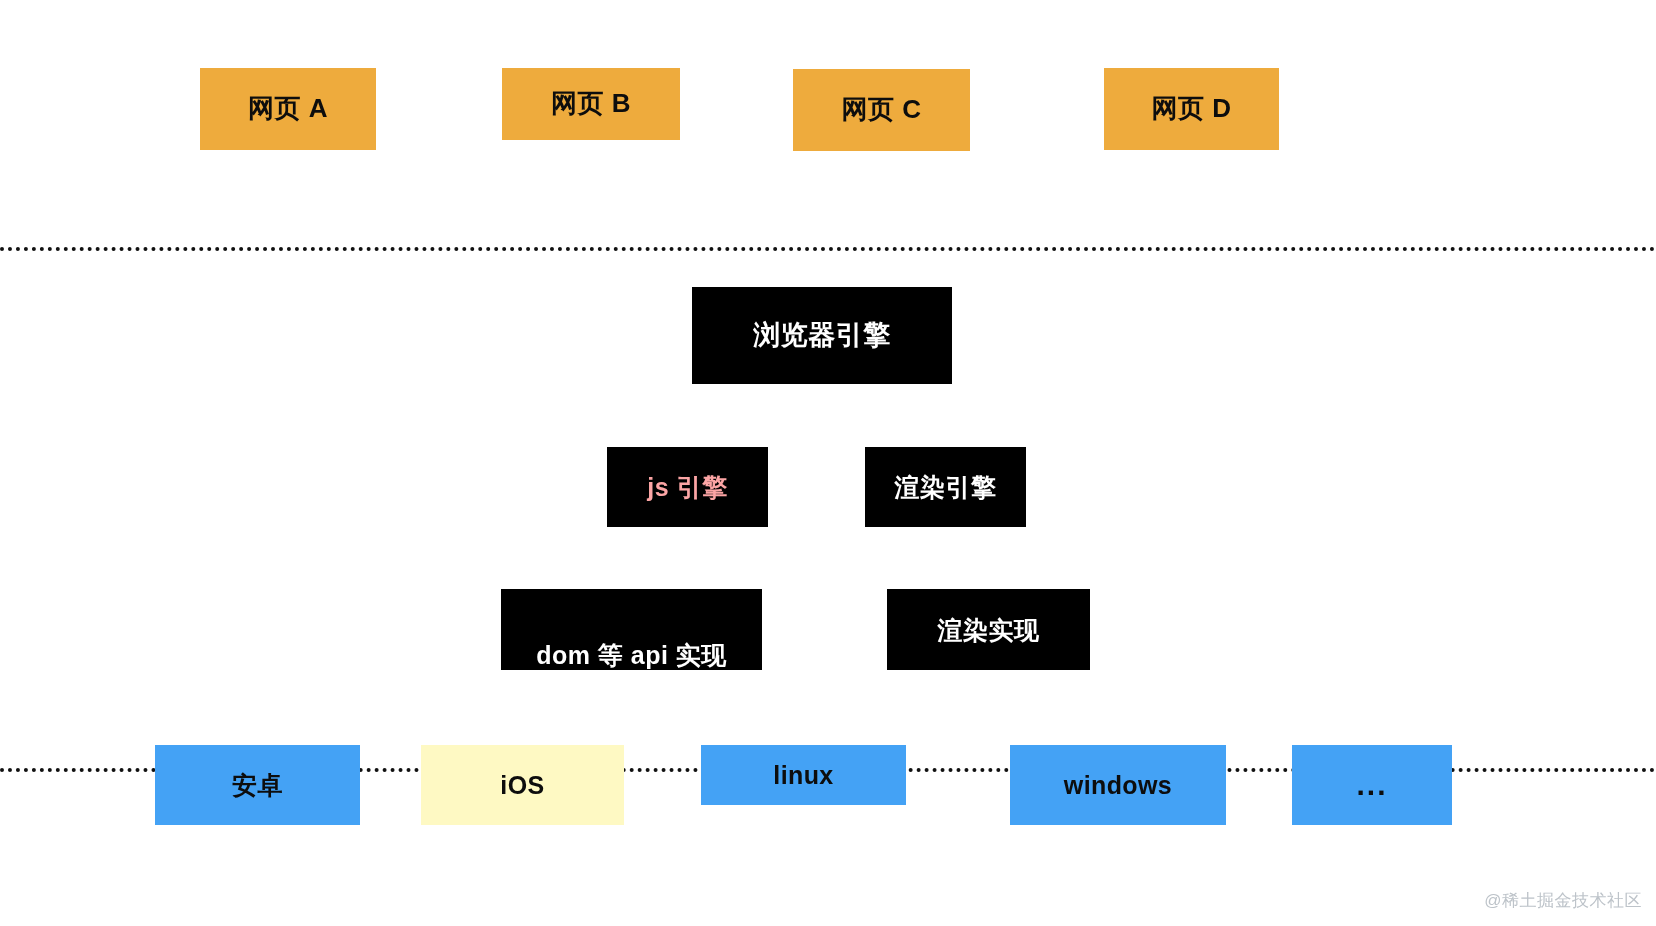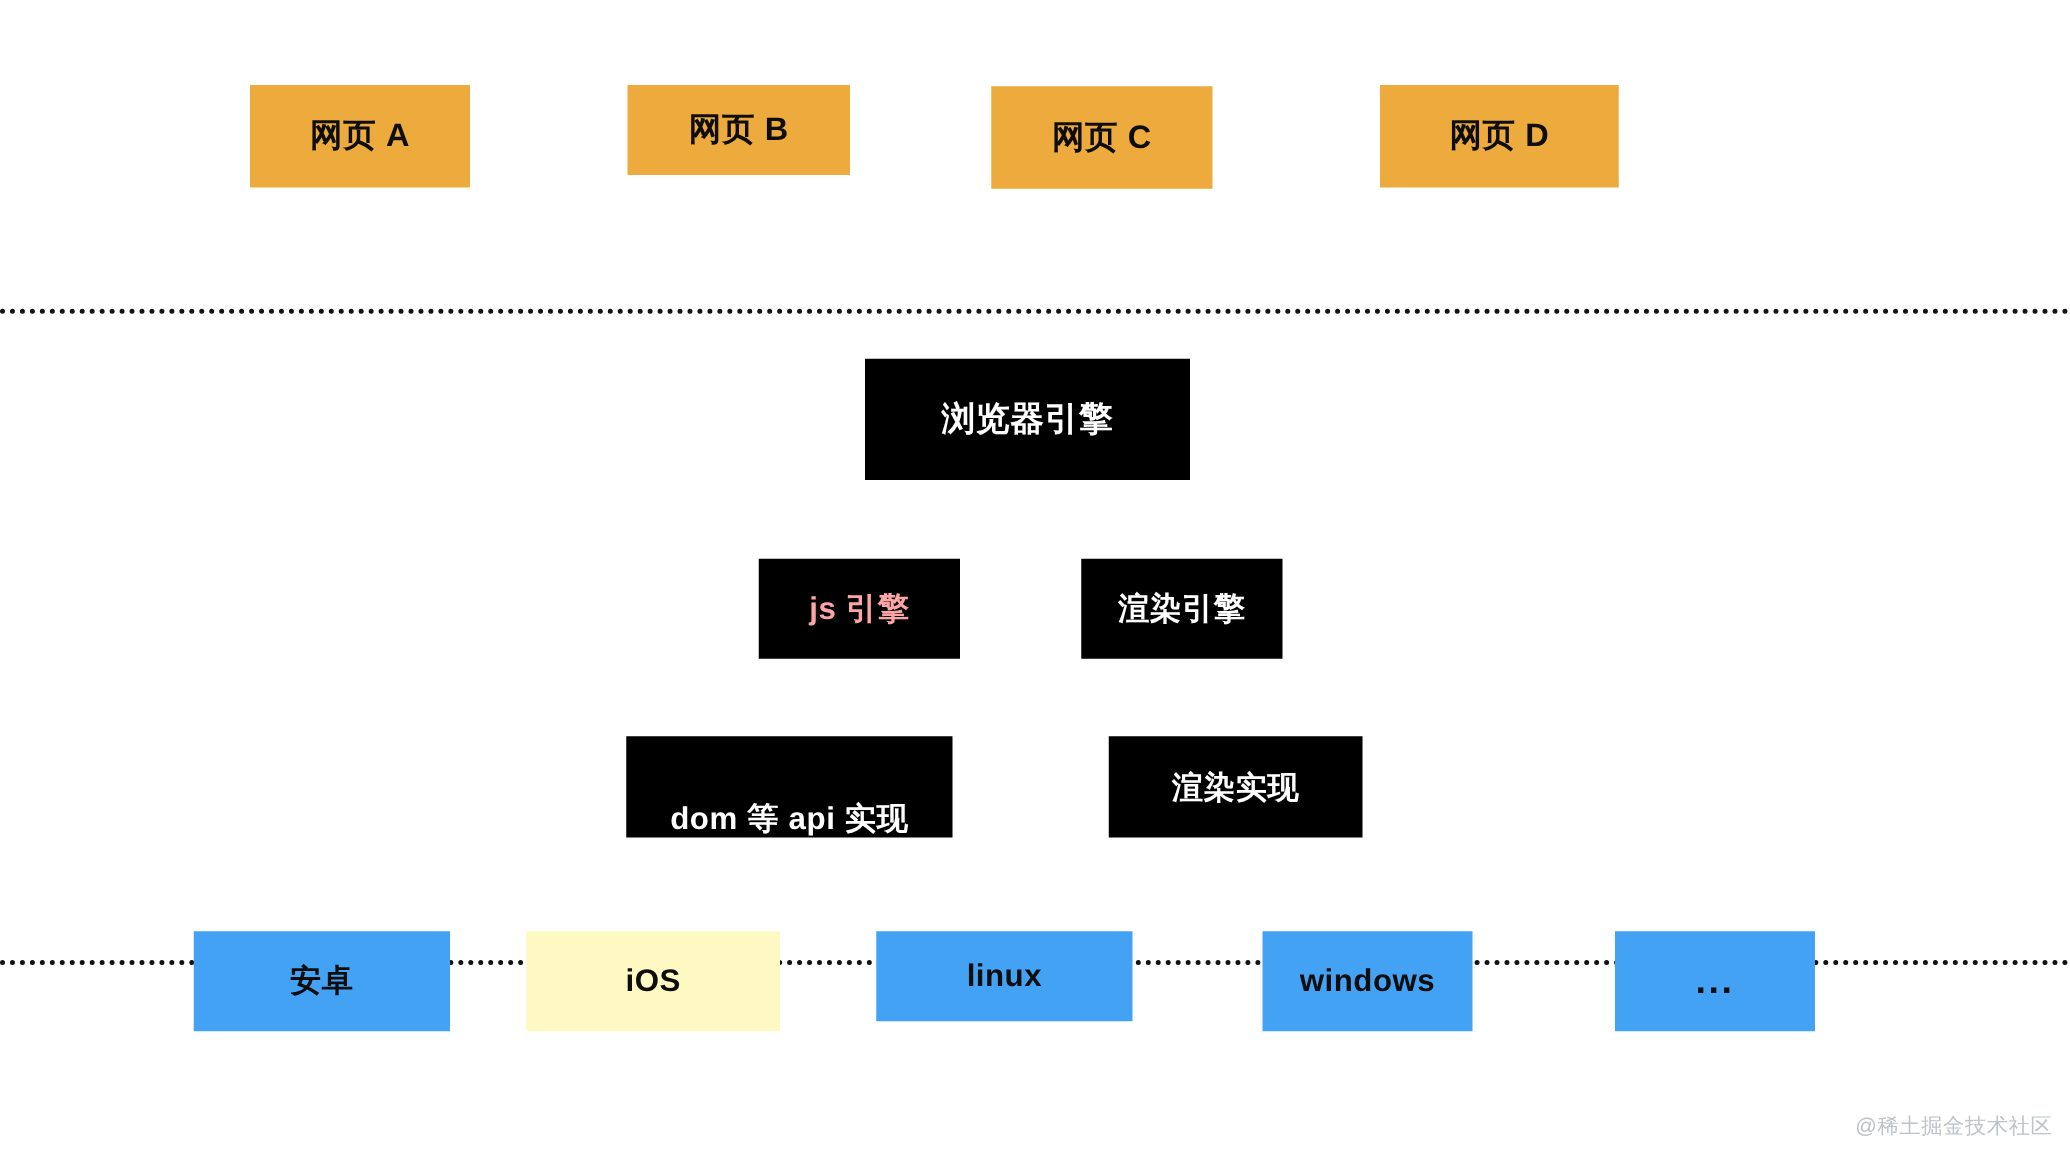--- a/index.html
+++ b/index.html
@@ -91,21 +91,21 @@
 
   <div class="box box-web" style="left: 200px; top: 68px; width: 176px; height: 82px; background: rgb(238, 171, 61); color: rgb(13, 13, 13);">
     <span>网页 A</span>
   </div>
   <div class="box box-web" style="left: 502px; top: 68px; width: 178px; height: 72px; background: rgb(238, 171, 61); color: rgb(13, 13, 13);">
     <span>网页 B</span>
   </div>
   <div class="box box-web" style="left: 793px; top: 69px; width: 177px; height: 82px; background: rgb(238, 171, 61); color: rgb(13, 13, 13);">
     <span>网页 C</span>
   </div>
-  <div class="box box-web" style="left: 1104px; top: 68px; width: 191px; height: 82px; background: rgb(238, 171, 61); color: rgb(13, 13, 13);">
+  <div class="box box-web" style="left: 1104px; top: 68px; width: 175px; height: 82px; background: rgb(238, 171, 61); color: rgb(13, 13, 13);">
     <span>网页 D</span>
   </div>
 
   <div class="divider" style="top: 247px; border-top-style: dotted; border-top-color: rgb(17, 17, 17);"></div>
 
   <div class="box box-engine lvl1" style="left: 692px; top: 287px; width: 260px; height: 97px; background: rgb(0, 0, 0); color: rgb(255, 255, 255);">
     <span>浏览器引擎</span>
   </div>
   <div class="box box-engine lvl2" style="left: 607px; top: 447px; width: 161px; height: 80px; background: rgb(0, 0, 0); color: #fca5a5;">
     <span>js 引擎</span>
@@ -121,24 +121,24 @@
   </div>
 
   <div class="divider" style="top: 768px; border-top-style: dotted; border-top-color: rgb(17, 17, 17);"></div>
 
   <div class="box box-os" style="left: 155px; top: 745px; width: 205px; height: 80px; background: rgb(68, 162, 245); color: rgb(13, 13, 13);">
     <span>安卓</span>
   </div>
   <div class="box box-os" style="left: 421px; top: 745px; width: 203px; height: 80px; background: #fef9c3; color: rgb(13, 13, 13);">
     <span>iOS</span>
   </div>
-  <div class="box box-os" style="left: 701px; top: 745px; width: 205px; height: 72px; background: rgb(68, 162, 245); color: rgb(13, 13, 13);">
+  <div class="box box-os" style="left: 701px; top: 745px; width: 205px; height: 60px; background: rgb(68, 162, 245); color: rgb(13, 13, 13);">
     <span>linux</span>
   </div>
-  <div class="box box-os" style="left: 1010px; top: 745px; width: 168px; height: 80px; background: rgb(68, 162, 245); color: rgb(13, 13, 13);">
+  <div class="box box-os" style="left: 1010px; top: 745px; width: 216px; height: 80px; background: rgb(68, 162, 245); color: rgb(13, 13, 13);">
     <span>windows</span>
   </div>
   <div class="box box-os ellipsis" style="left: 1292px; top: 745px; width: 160px; height: 80px; background: rgb(68, 162, 245); color: rgb(13, 13, 13);">
     <span>...</span>
   </div>
 
   <div class="watermark">@稀土掘金技术社区</div>
 
 </div>
 

